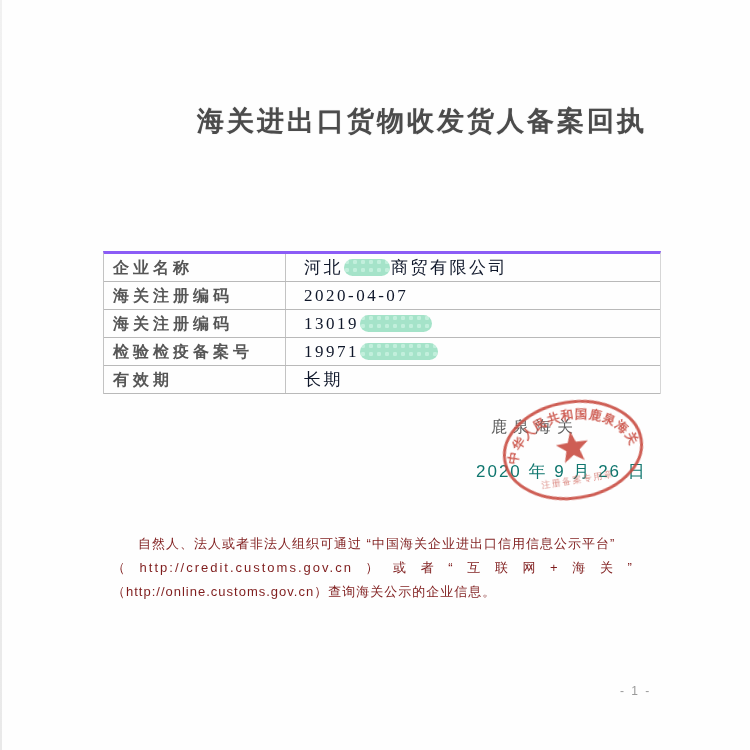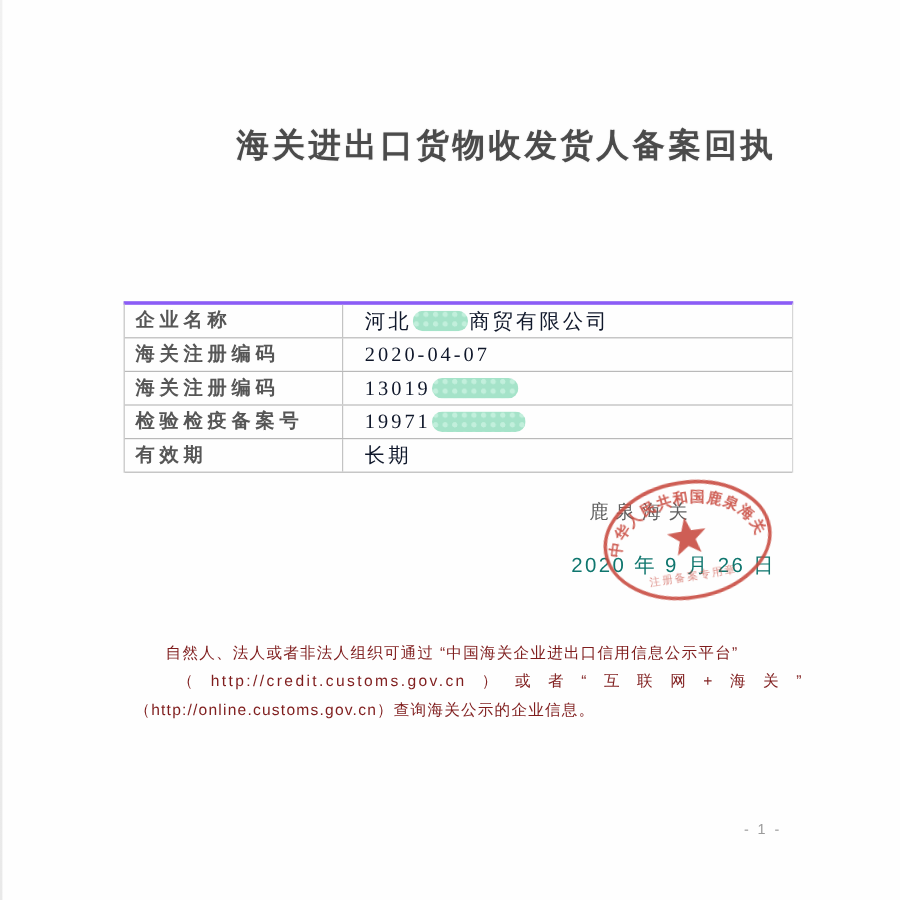--- a/index.html
+++ b/index.html
@@ -127,21 +127,21 @@
     position: absolute;
     left: 112px;
     top: 532px;
     width: 540px;
     color: #7f1d1d;
     font-size: 13px;
     line-height: 24px;
     letter-spacing: 1px;
   }
   .fline1 { text-indent: 26px; white-space: nowrap; }
-  .fline2 { white-space: nowrap; word-spacing: 7px; letter-spacing: 2px; margin-left: 36px; }
+  .fline2 { white-space: nowrap; word-spacing: 7px; letter-spacing: 2px; }
   .fline3 { white-space: nowrap; }
   .page-number {
     position: absolute;
     left: 620px;
     top: 684px;
     font-size: 12px;
     letter-spacing: 2px;
     color: #9a9a9a;
   }
 </style>

